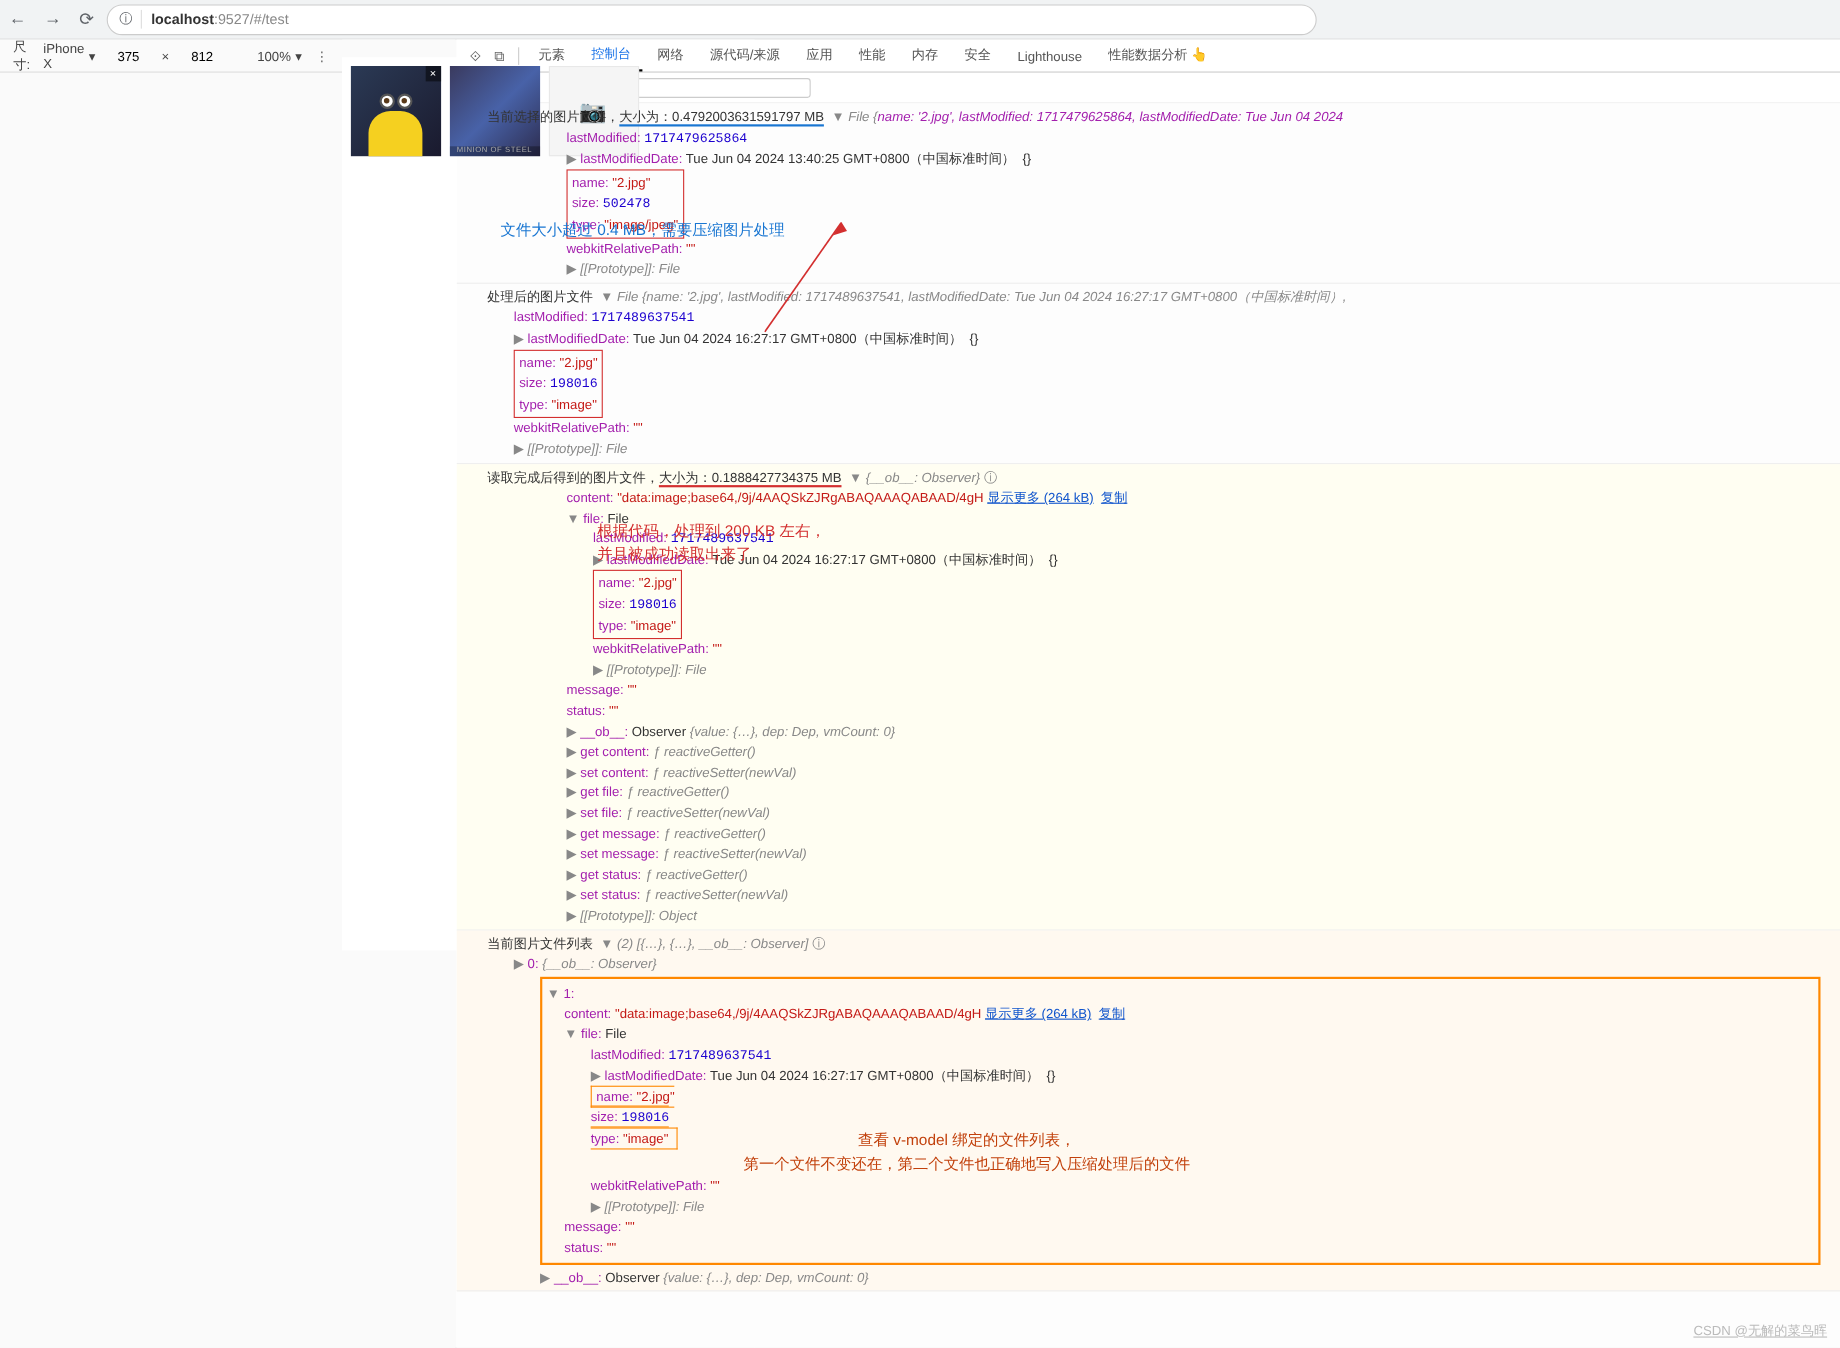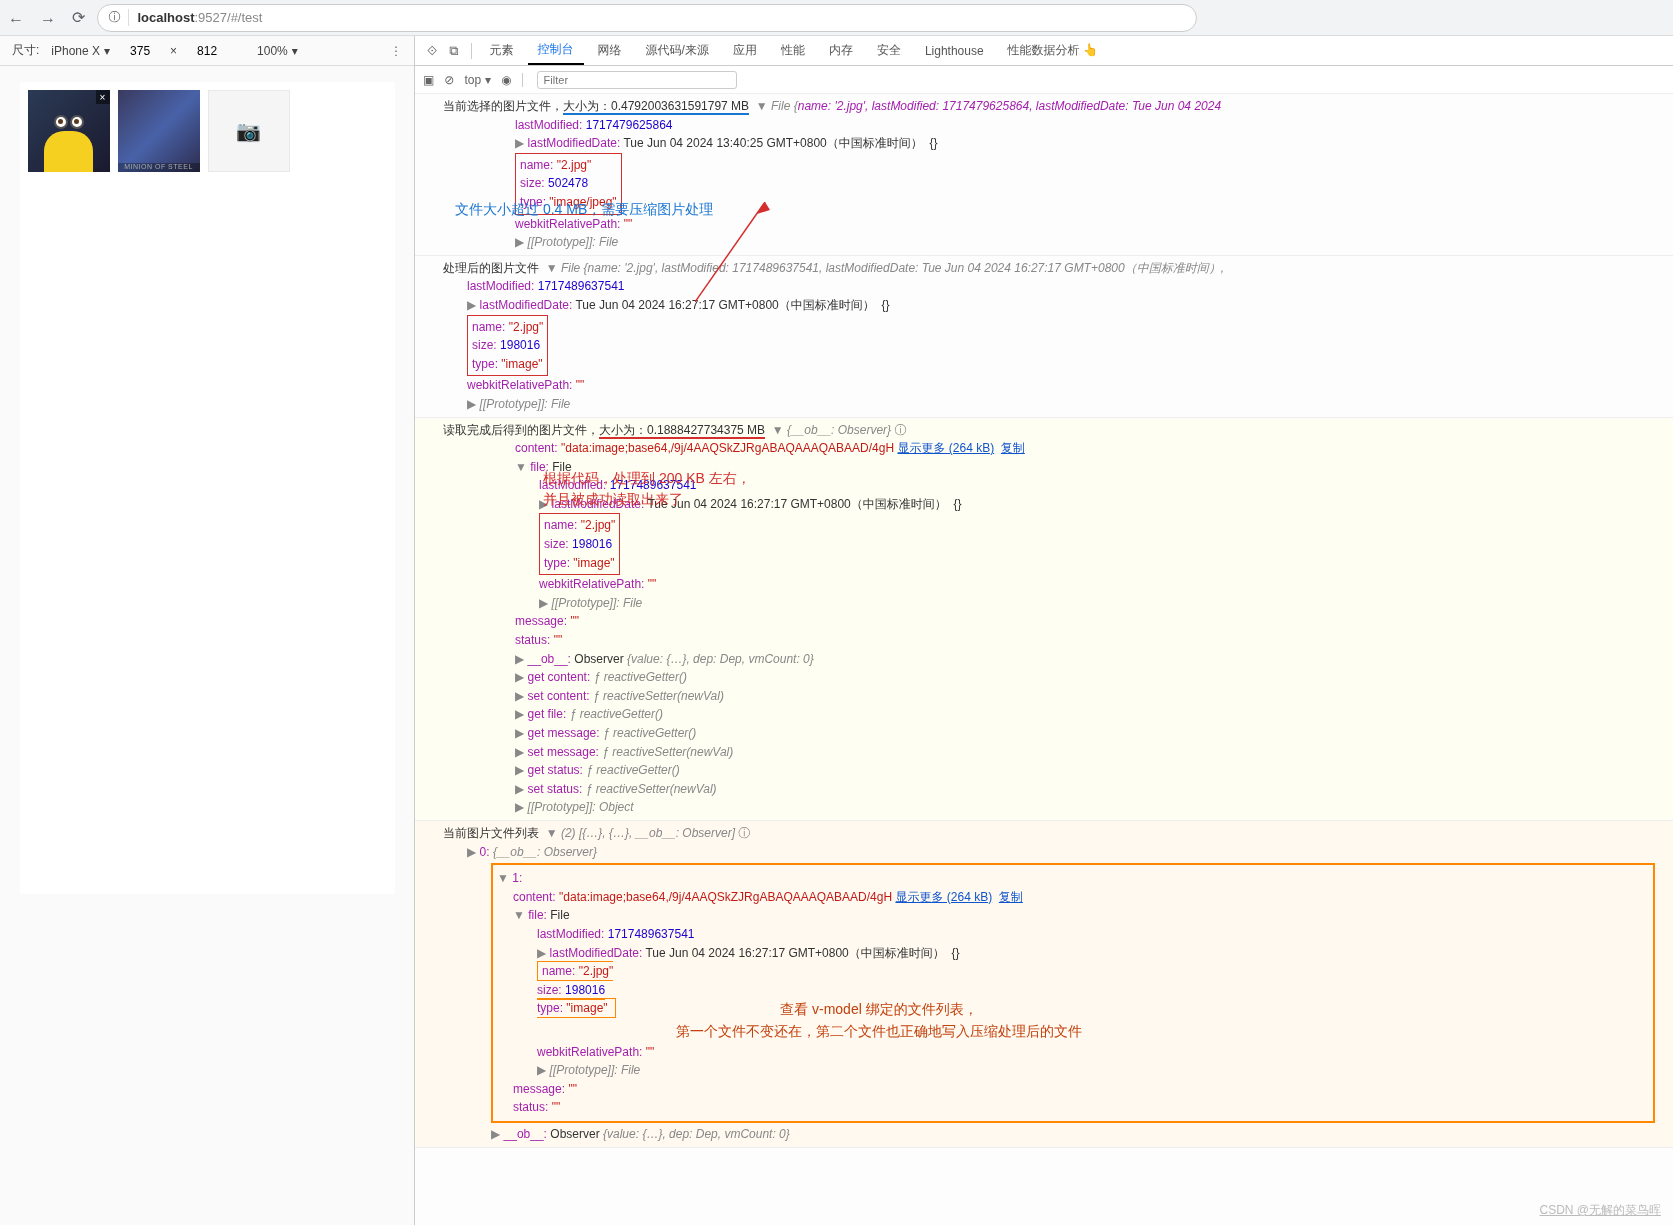--- a/index.html
+++ b/index.html
@@ -9,21 +9,21 @@
 .browser-bar { height: 36px; background: #f1f3f4; display: flex; align-items: center; padding: 0 8px; gap: 12px; border-bottom: 1px solid #ddd; }
 .nav-icons { display: flex; gap: 16px; align-items: center; }
 .nav-icon { color: #5f6368; font-size: 16px; cursor: pointer; }
 .url-bar { flex: 1; display: flex; align-items: center; background: #fff; border: 1px solid #ccc; border-radius: 16px; height: 28px; padding: 0 10px; gap: 8px; max-width: 1100px;}
 .url-info { color: #5f6368; display: flex; align-items:center; gap:4px; border-right:1px solid #ddd; padding-right:8px;}
 .url-text { color: #333; font-size: 13px; }
 .url-gray { color: #888; }
 
 
 .main { display: flex; height: calc(100% - 36px); }
-.left-panel { width: 415px; background: #fafafa; display: flex; flex-direction: column; border-right: 1px solid #ccc; }
+.left-panel { width: 415px; background: #fafafa; display: flex; border-right: 1px solid #ccc; }
 .device-bar { height: 30px; border-bottom: 1px solid #ddd; display: flex; align-items: center; padding: 0 12px; gap: 12px; font-size: 12px; color: #444; }
 .device-sel { display: flex; align-items: center; gap: 4px; }
 .dim-input { border: none; background: transparent; width: 36px; text-align: center; font-size: 12px; }
 .zoom { margin-left: 20px; }
 .more-v { margin-left: auto; color: #666; }
 
 .preview-area { flex: 1; background: #fafafa; display: flex; justify-content: center; padding-top: 16px; }
 .phone-view { width: 375px; background: #fff; padding: 8px; display: flex; gap: 8px; height: 812px; align-content: flex-start; }
 .thumb { width: 82px; height: 82px; position: relative; background: #e8e8e8; }
 .thumb.img1 { background: linear-gradient(135deg,#2b3a55 0%,#1a1a2e 100%); }
@@ -42,21 +42,21 @@
 .dt-filter { height: 28px; border-bottom: 1px solid #eee; display: flex; align-items: center; padding: 0 8px; gap: 10px; font-size: 12px; color: #666; }
 .filter-input { border: 1px solid #ccc; border-radius: 3px; padding: 2px 6px; font-size: 11px; width: 200px; margin-left: 4px; }
 
 .console { flex: 1; overflow-y: auto; font-family: Menlo, Consolas, monospace; font-size: 12px; line-height: 1.55; padding-bottom: 40px; background:#fdfdfd;}
 .log-group { border-bottom: 1px solid #eee; padding: 3px 8px 3px 28px; position: relative; }
 .log-group.hl1 { background: #fffef2; }
 .log-group.hl2 { background: #fff9f0; }
 .italic { font-style: italic; color: #888; }
 .prop { color: #a31fad; }
 .str { color: #c41a16; }
-.num { color: #1c00cf; }
+.num { color: #1c00cf; font-family: Liberation Mono, monospace; }
 .obj { color: #888; font-style: italic; }
 .link { color: #1155cc; text-decoration: underline; }
 .arrow { color: #888; cursor: pointer; }
 .indent1 { padding-left: 24px; }
 .indent2 { padding-left: 48px; }
 .indent3 { padding-left: 72px; }
 .indent4 { padding-left: 96px; }
 .box-red { border: 1px solid #d32f2f; padding: 2px 4px; display: inline-block; }
 .box-orange { border: 1px solid #ff8800; padding: 2px 4px; }
 .big-orange-box { border: 2px solid #ff8800; margin: 2px 10px 2px 48px; padding: 4px; }
@@ -208,20 +208,21 @@
           <span class="prop">type:</span> <span class="str">"image"</span>
         </span></div>
         <div class="indent4"><span class="prop">webkitRelativePath:</span> <span class="str">""</span></div>
         <div class="indent4"><span class="arrow">▶</span> <span class="obj">[[Prototype]]: File</span></div>
         <div class="indent3"><span class="prop">message:</span> <span class="str">""</span></div>
         <div class="indent3"><span class="prop">status:</span> <span class="str">""</span></div>
         <div class="indent3"><span class="arrow">▶</span> <span class="prop">__ob__:</span> <span>Observer</span> <span class="obj">{value: {…}, dep: Dep, vmCount: 0}</span></div>
         <div class="indent3"><span class="arrow">▶</span> <span class="prop">get content:</span> <span class="italic">ƒ reactiveGetter()</span></div>
         <div class="indent3"><span class="arrow">▶</span> <span class="prop">set content:</span> <span class="italic">ƒ reactiveSetter(newVal)</span></div>
         <div class="indent3"><span class="arrow">▶</span> <span class="prop">get file:</span> <span class="italic">ƒ reactiveGetter()</span></div>
+        <div class="indent3"><span class="arrow">▶</span> <span class="prop">set file:</span> <span class="italic">ƒ reactiveSetter(newVal)</span></div>
         <div class="indent3"><span class="arrow">▶</span> <span class="prop">get message:</span> <span class="italic">ƒ reactiveGetter()</span></div>
         <div class="indent3"><span class="arrow">▶</span> <span class="prop">set message:</span> <span class="italic">ƒ reactiveSetter(newVal)</span></div>
         <div class="indent3"><span class="arrow">▶</span> <span class="prop">get status:</span> <span class="italic">ƒ reactiveGetter()</span></div>
         <div class="indent3"><span class="arrow">▶</span> <span class="prop">set status:</span> <span class="italic">ƒ reactiveSetter(newVal)</span></div>
         <div class="indent3"><span class="arrow">▶</span> <span class="obj">[[Prototype]]: Object</span></div>
         <div class="annotation red-text" style="left:128px; top:50px;">
           <div>根据代码，处理到 200 KB 左右，</div>
             <div>并且被成功读取出来了</div>
         </div>
       </div>

